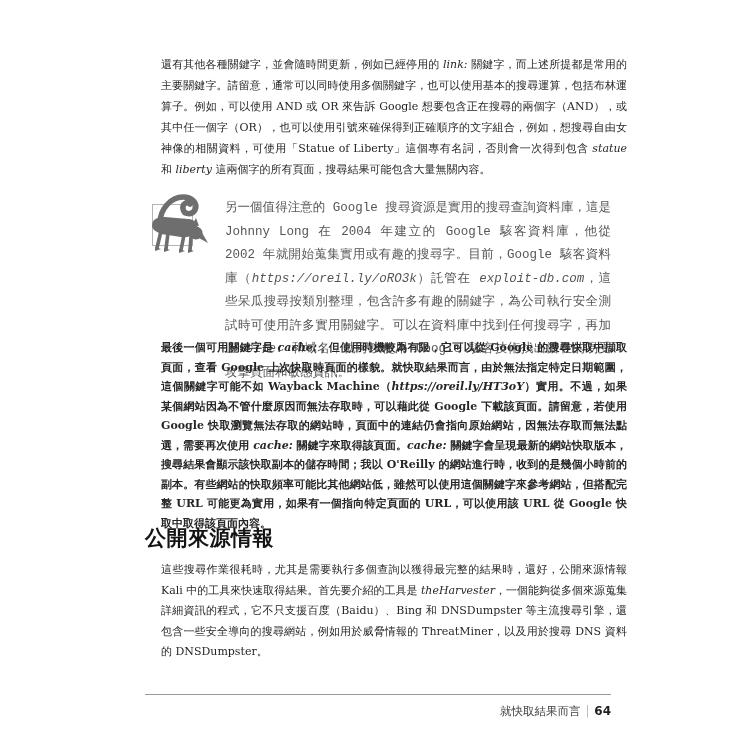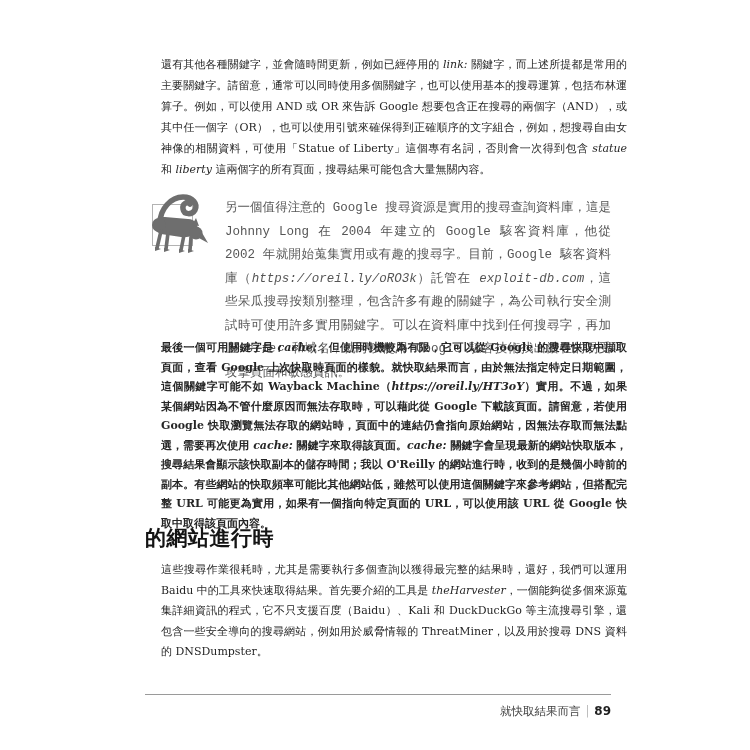--- a/index.html
+++ b/index.html
@@ -109,24 +109,24 @@
             <path d="M32 56 L38 58 L32 60 Z"></path>
             <path d="M41 56 L47 58 L41 60 Z"></path>
           </g>
         </svg>
       </div>
       <p class="note-body"><span>另一個值得注意的 Google 搜尋資源是實用的搜尋查詢資料庫，這是 Johnny Long 在 2004 年建立的 Google 駭客資料庫，他從 2002 年就開始蒐集實用或有趣的搜尋字。目前，Google 駭客資料庫（</span><span class="em">https://oreil.ly/oRO3k</span><span>）託管在 </span><span class="em">exploit-db.com</span><span>，這些呆瓜搜尋按類別整理，包含許多有趣的關鍵字，為公司執行安全測試時可使用許多實用關鍵字。可以在資料庫中找到任何搜尋字，再加上 </span><span class="em">site:</span><span> 和域名，就可以使用 Google 駭客技術找出潛在的易受攻擊頁面和敏感資訊。</span></p>
     </div>
 
     <p class="body-para" id="para-cache"><span>最後一個可用關鍵字是 </span><span class="em">cache:</span><span>，但使用時機較為有限，它可以從 Google 的搜尋快取中擷取頁面，查看 Google 上次快取時頁面的樣貌。就快取結果而言，由於無法指定特定日期範圍，這個關鍵字可能不如 Wayback Machine（</span><span class="em">https://oreil.ly/HT3oY</span><span>）實用。不過，如果某個網站因為不管什麼原因而無法存取時，可以藉此從 Google 下載該頁面。請留意，若使用 Google 快取瀏覽無法存取的網站時，頁面中的連結仍會指向原始網站，因無法存取而無法點選，需要再次使用 </span><span class="em">cache:</span><span> 關鍵字來取得該頁面。</span><span class="em">cache:</span><span> 關鍵字會呈現最新的網站快取版本，搜尋結果會顯示該快取副本的儲存時間；我以 O'Reilly 的網站進行時，收到的是幾個小時前的副本。有些網站的快取頻率可能比其他網站低，雖然可以使用這個關鍵字來參考網站，但搭配完整 URL 可能更為實用，如果有一個指向特定頁面的 URL，可以使用該 URL 從 Google 快取中取得該頁面內容。</span></p>
 
-    <h2 class="section-heading">的網站進行時</h2>
+    <h2 class="section-heading">公開來源情報</h2>
 
-    <p class="body-para" id="para-automation"><span>這些搜尋作業很耗時，尤其是需要執行多個查詢以獲得最完整的結果時，還好，我們可以運用 Baidu 中的工具來快速取得結果。首先要介紹的工具是 </span><span class="em">theHarvester</span><span>，一個能夠從多個來源蒐集詳細資訊的程式，它不只支援百度（Baidu）、Kali 和 DuckDuckGo 等主流搜尋引擎，還包含一些安全導向的搜尋網站，例如用於威脅情報的 ThreatMiner，以及用於搜尋 DNS 資料的 DNSDumpster。</span></p>
+    <p class="body-para" id="para-automation"><span>這些搜尋作業很耗時，尤其是需要執行多個查詢以獲得最完整的結果時，還好，公開來源情報 Kali 中的工具來快速取得結果。首先要介紹的工具是 </span><span class="em">theHarvester</span><span>，一個能夠從多個來源蒐集詳細資訊的程式，它不只支援百度（Baidu）、Bing 和 DNSDumpster 等主流搜尋引擎，還包含一些安全導向的搜尋網站，例如用於威脅情報的 ThreatMiner，以及用於搜尋 DNS 資料的 DNSDumpster。</span></p>
 
   </div>
 
   <div class="footer-rule"></div>
 
   <div class="page-footer">
-    <span>就快取結果而言</span><span class="sep">|</span><span class="pagenum">89</span>
+    <span>就快取結果而言</span><span class="sep">|</span><span class="pagenum">64</span>
   </div>
 </div>
 
 </body></html>

